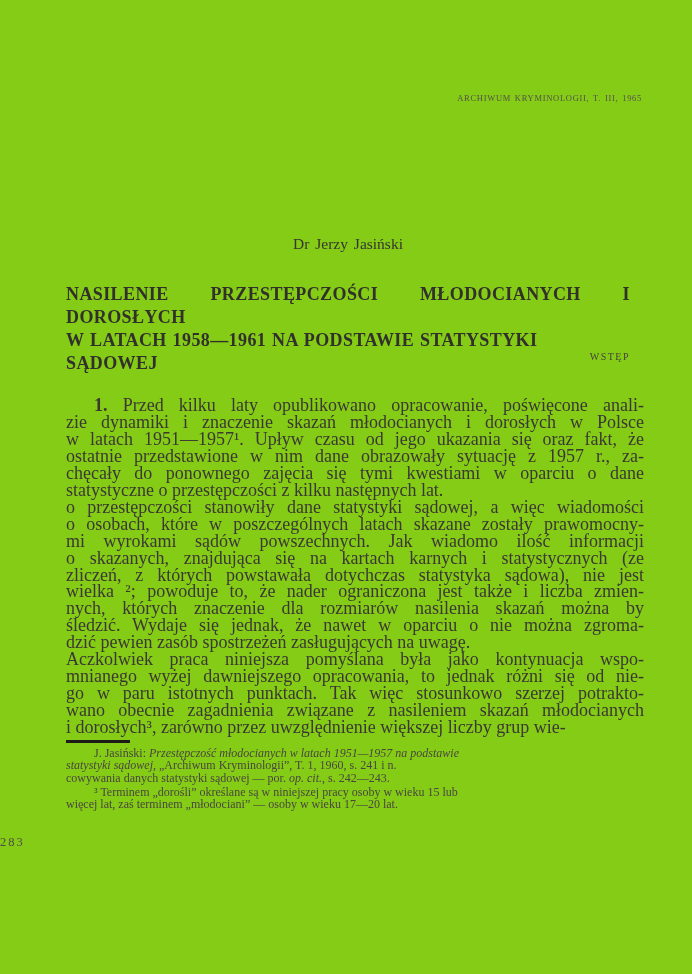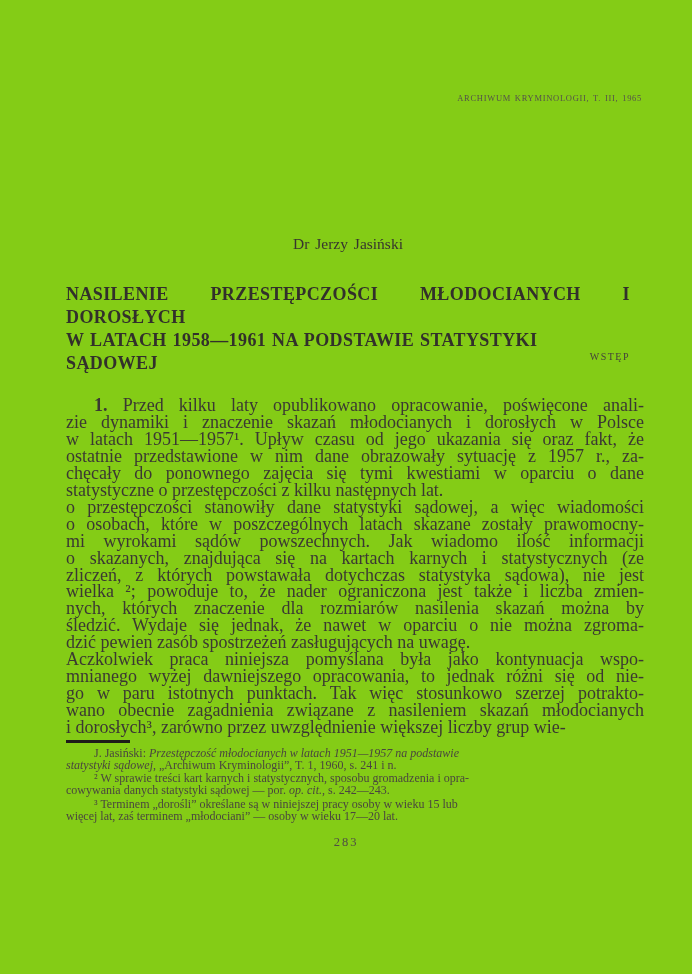--- a/index.html
+++ b/index.html
@@ -51,21 +51,21 @@
   .footnotes{
     position:absolute;top:748px;left:66px;right:62px;
     font-size:12px;line-height:11.7px;color:#4a463f;
   }
   .fn{margin-bottom:2px;}
   .fl{text-align:left;}
   .fl.ind{padding-left:28px;}
   .fl em{font-style:italic;}
   .page-number{
     position:absolute;top:835px;left:0;right:0;
-    text-align:center;
+    text-align:left;
     font-size:12.5px;letter-spacing:2px;color:#504c46;
   }
 </style>
 </head>
 <body>
 
 <div class="page">
 
   <div class="running-head">ARCHIWUM KRYMINOLOGII, T. III, 1965</div>
 
@@ -105,21 +105,20 @@
   </div>
 
   <div class="footnote-rule"></div>
 
   <div class="footnotes">
     <div class="fn">
       <div class="fl ind"><span>J. Jasiński: </span><em>Przestępczość młodocianych w latach 1951—1957 na podstawie</em></div>
       <div class="fl"><em>statystyki sądowej</em><span>, „Archiwum Kryminologii”, T. 1, 1960, s. 241 i n.</span></div>
     </div>
     <div class="fn">
-      <div class="fl ind"><span>² W sprawie treści kart karnych i statystycznych, sposobu gromadzenia i opra-</span></div>
       <div class="fl"><span>cowywania danych statystyki sądowej — por. </span><em>op. cit.</em><span>, s. 242—243.</span></div>
     </div>
     <div class="fn">
       <div class="fl ind"><span>³ Terminem „dorośli” określane są w niniejszej pracy osoby w wieku 15 lub</span></div>
       <div class="fl"><span>więcej lat, zaś terminem „młodociani” — osoby w wieku 17—20 lat.</span></div>
     </div>
   </div>
 
   <div class="page-number">283</div>
 

